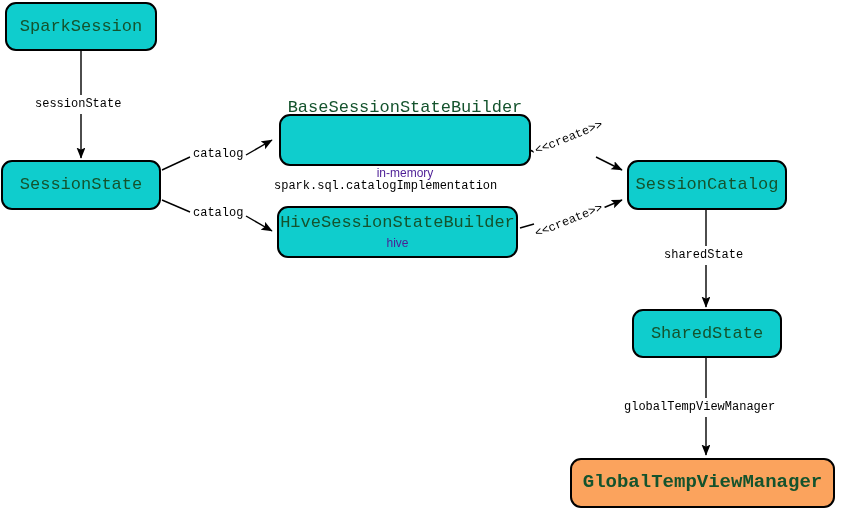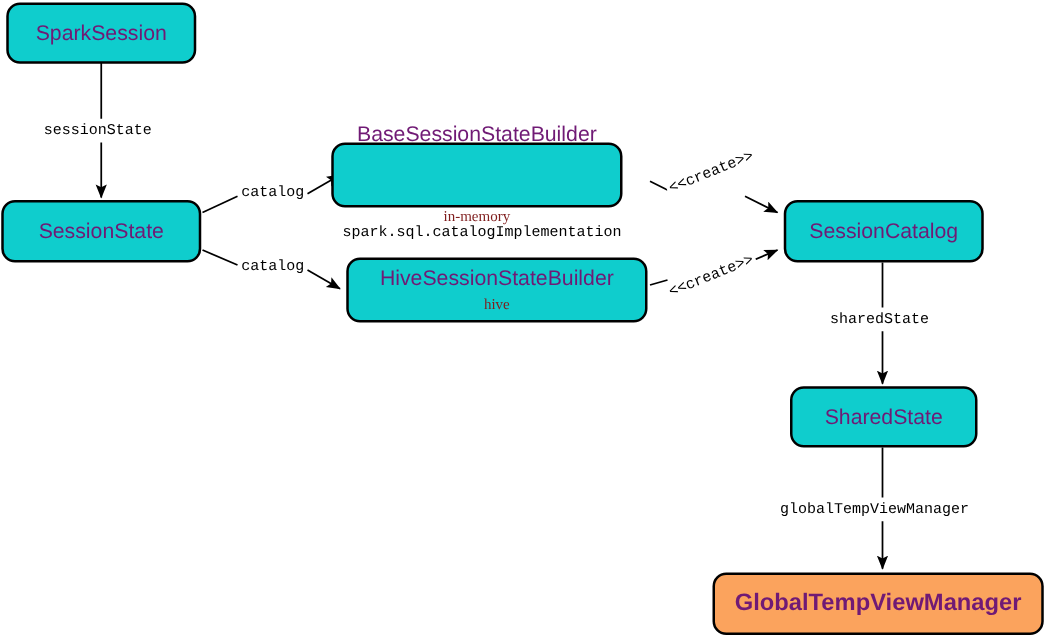--- a/index.html
+++ b/index.html
@@ -28,30 +28,30 @@
     box-sizing: border-box;
     border: 2px solid #000000;
     border-radius: 11px;
     display: flex;
     flex-direction: column;
     align-items: center;
     justify-content: center;
     text-align: center;
   }
   .node .title {
-    font-family: Liberation Sans, sans-serif;
+    font-family: Liberation Mono, monospace;
     font-size: 17px;
-    color: #701a75;
+    color: #14532d;
     line-height: 1.05;
     white-space: nowrap;
   }
   .node .subtitle {
-    font-family: Liberation Serif, serif;
+    font-family: Liberation Sans, sans-serif;
     font-size: 12px;
-    color: #7f1d1d;
+    color: #4c1d95;
     line-height: 1.2;
     margin-top: 4px;
     white-space: nowrap;
   }
   .node.teal { background: #0FCDCD; }
   .node.orange { background: #FBA35D; }
   .node.orange .title {
     font-weight: bold;
     font-size: 19px;
   }
@@ -111,21 +111,21 @@
   </svg>
 
   <div class="node teal" style="left:5px; top:2px; width:152px; height:49px;">
     <div class="title">SparkSession</div>
   </div>
 
   <div class="node teal" style="left:1px; top:160px; width:160px; height:50px;">
     <div class="title">SessionState</div>
   </div>
 
-  <div class="node teal" style="left:265px; top:114px; width:233px; height:52px;gap:45px;">
+  <div class="node teal" style="left:279px; top:114px; width:252px; height:52px;gap:45px;">
     <div class="title">BaseSessionStateBuilder</div>
     <div class="subtitle">in-memory</div>
   </div>
 
   <div class="node teal" style="left:277px; top:206px; width:241px; height:52px;">
     <div class="title">HiveSessionStateBuilder</div>
     <div class="subtitle">hive</div>
   </div>
 
   <div class="node teal" style="left:627px; top:160px; width:160px; height:50px;">

